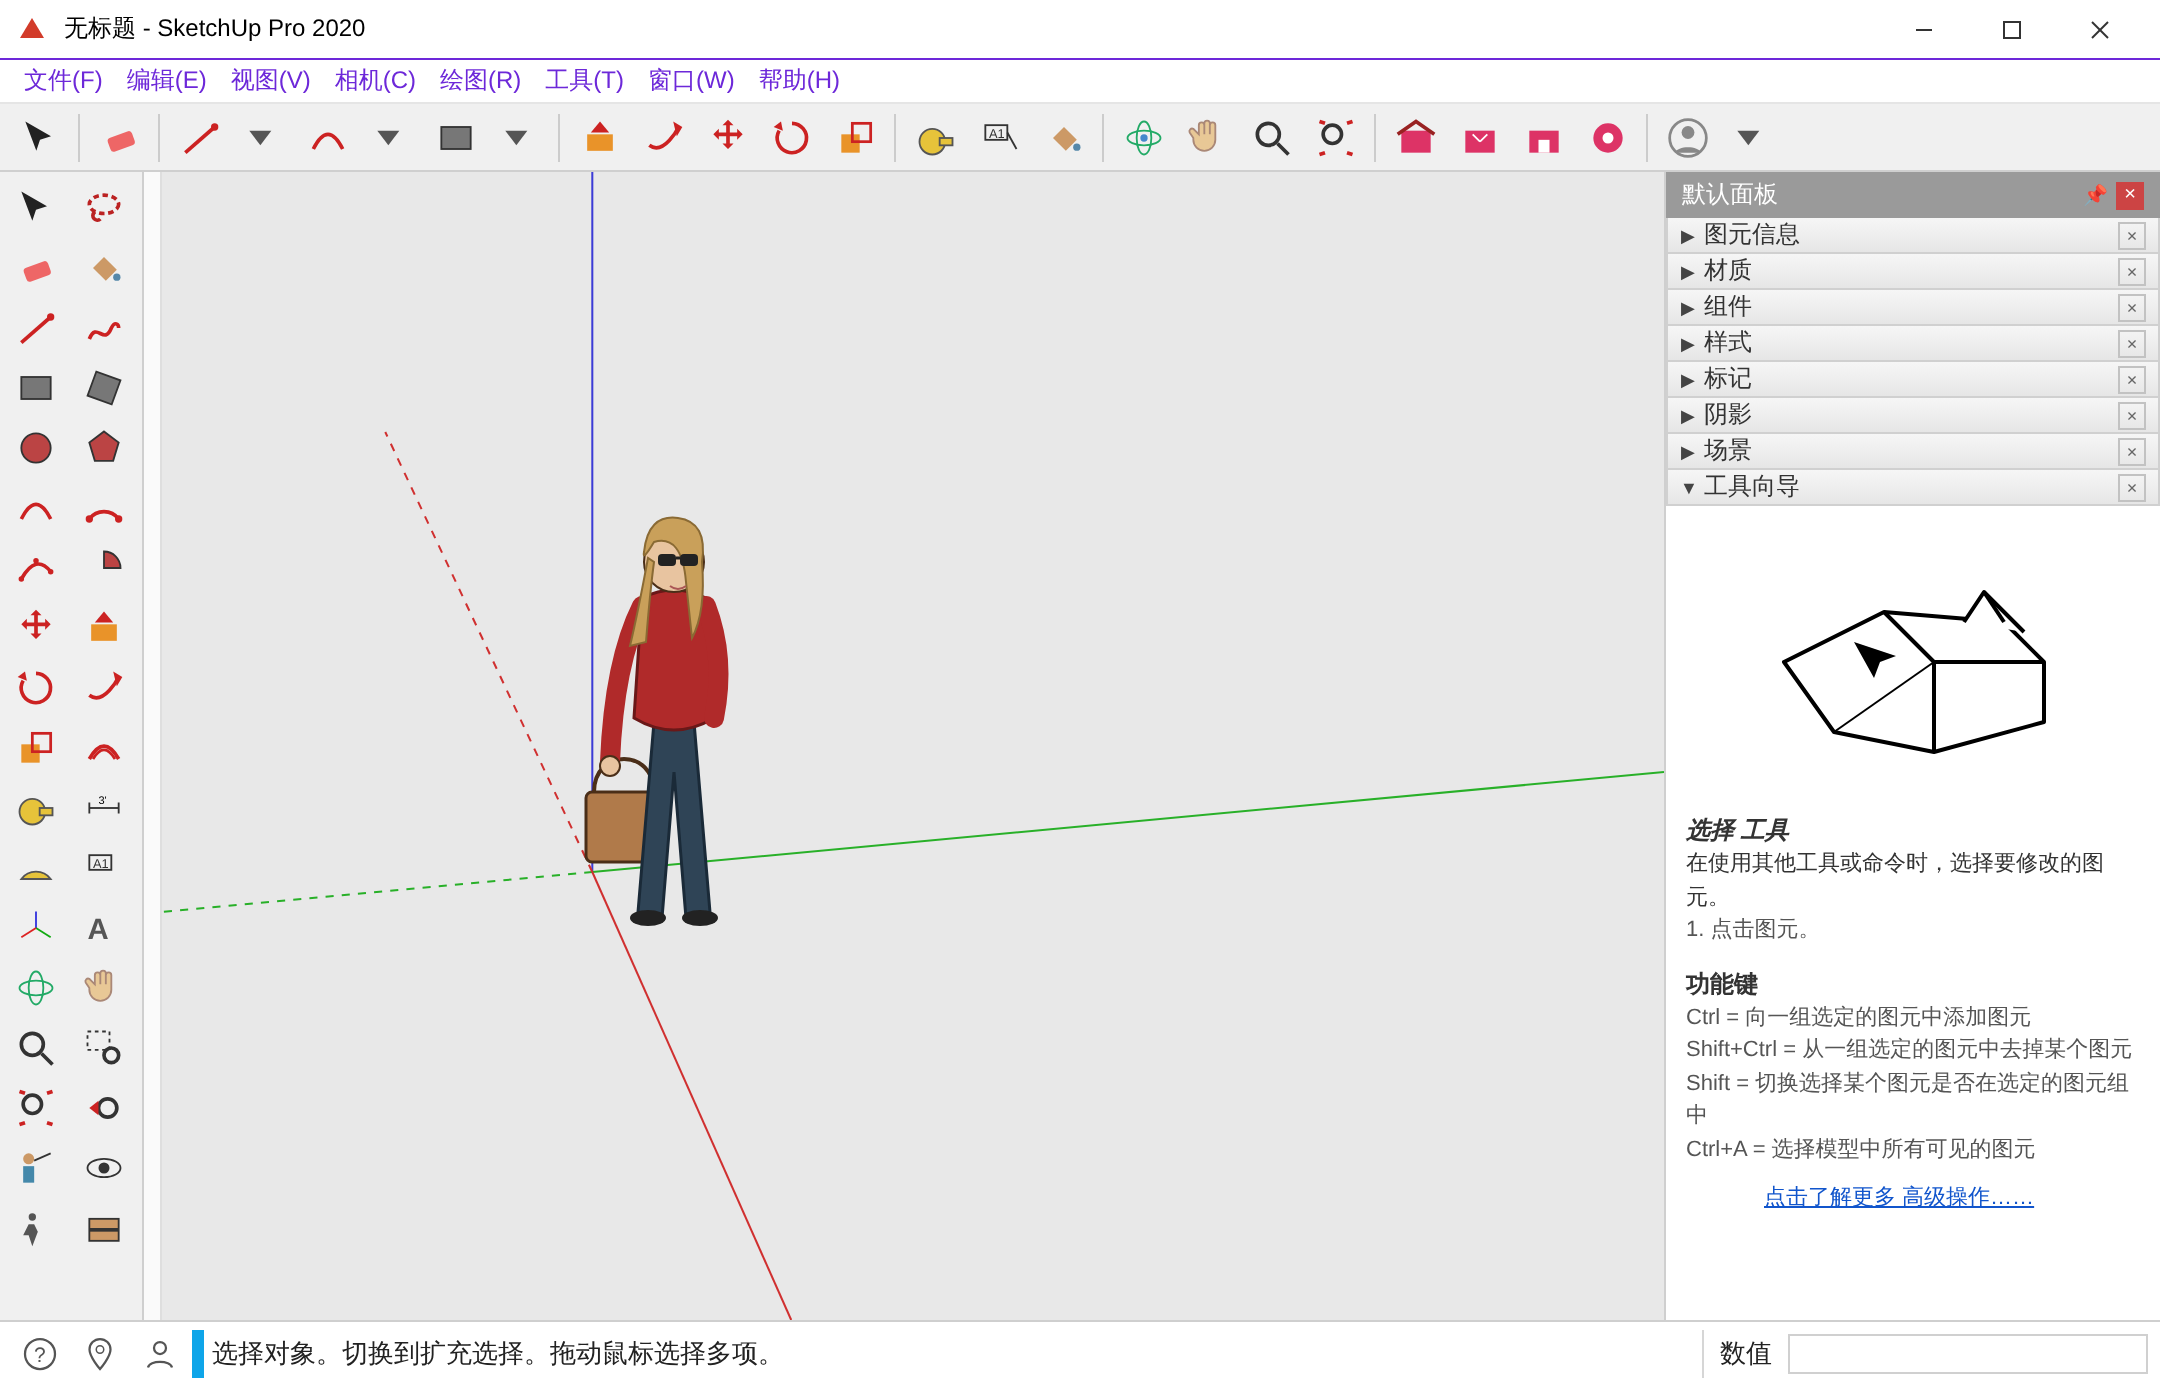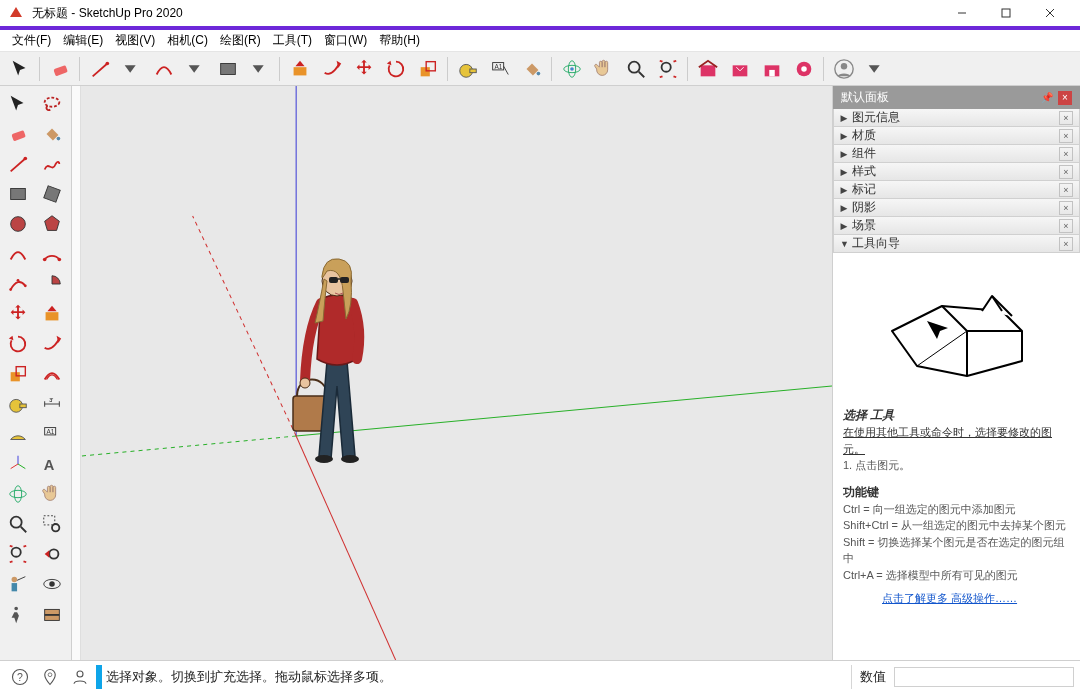--- a/index.html
+++ b/index.html
@@ -1,28 +1,28 @@
 <!DOCTYPE html>
 <html><head>
 <meta charset="utf-8">
 <style>
 * { margin: 0; padding: 0; box-sizing: border-box; font-family: "Microsoft YaHei", sans-serif; }
 body { width: 1080px; height: 693px; background: #f0f0f0; overflow: hidden; position: relative; }
 
 
-.titlebar { height: 30px; background: #fff; display: flex; align-items: center; padding: 0 8px; border-bottom: 4px solid #6d28d9; }
+.titlebar { height: 30px; background: #fff; display: flex; align-items: center; padding: 0 8px; border-bottom: 1px solid #6d28d9; }
 .titlebar .app-icon { width: 16px; height: 16px; margin-right: 8px; }
 .titlebar .title { font-size: 12px; flex: 1; }
 .win-controls { display: flex; gap: 0; }
 .win-controls .btn { width: 44px; height: 30px; display: flex; align-items: center; justify-content: center; font-size: 14px; color: #333; }
 .win-controls .btn svg { width: 10px; height: 10px; }
 
 
 .menubar { height: 22px; background: #fff; display: flex; padding: 0 6px; border-bottom: 1px solid #e5e5e5; }
-.menubar .item { font-size: 12px; padding: 2px 6px; color: #000000; cursor: default; }
+.menubar .item { font-size: 12px; padding: 2px 6px; color: #6d28d9; cursor: default; }
 
 
 .topbar { height: 34px; background: #f0f0f0; display: flex; align-items: center; padding: 2px 6px; gap: 4px; border-bottom: 1px solid #cfcfcf; }
 .tool { width: 28px; height: 28px; display: flex; align-items: center; justify-content: center; border: 1px solid transparent; border-radius: 2px; }
 .sep { width: 2px; height: 24px; border-left: 1px solid #ccc; margin: 0 1px; }
 
 
 .mainrow { height: 574px; display: flex; background: #f0f0f0; }
 
 .left-tray { width: 72px; background: #f0f0f0; border-right: 1px solid #cfcfcf; display: flex; flex-direction: column; overflow: hidden; }
@@ -36,21 +36,21 @@
 
 .right-tray { width: 247px; background: #7f1d1d; display: flex; flex-direction: column; }
 .tray-header { background: #9a9a9a; color: #fff; font-size: 12px; padding: 3px 8px; display: flex; align-items: center; justify-content: space-between; }
 .tray-header .hdr-icons { display: flex; gap: 4px; align-items: center; }
 .panel-row { display: flex; align-items: center; height: 18px; background: linear-gradient(#f6f6f6,#e6e6e6); border: 1px solid #d0d0d0; border-top: 0; font-size: 12px; color: #333; padding: 0 6px; }
 .panel-row .caret { width: 8px; text-align: center; margin-right: 4px; font-size: 9px; color: #444; }
 .panel-row .close { margin-left: auto; width: 14px; height: 14px; border: 1px solid #c2c2c2; font-size: 9px; display: flex; align-items: center; justify-content: center; color: #666; }
 .instructor { flex: 1; background: #fff; padding: 8px 10px; font-size: 12px; color: #333; overflow: hidden; }
 .instructor .illus { width: 100%; height: 140px; display: flex; align-items: center; justify-content: center; }
 .instructor h4 { font-size: 12px; font-weight: bold; font-style: italic; margin-top: 6px; }
-.instructor .sub { font-size: 11px; line-height: 1.5; text-decoration: underline; }
+.instructor .sub { font-size: 11px; line-height: 1.5; }
 .instructor .sect { font-size: 12px; font-weight: bold; margin-top: 10px; }
 .instructor .hint { font-size: 11px; color: #555; line-height: 1.5; }
 .instructor a.more { color: #1155cc; text-decoration: underline; font-size: 11px; display: inline-block; margin-top: 8px; margin-left: 39px; }
 
 
 .statusbar { height: 33px; background: #fff; border-top: 1px solid #cfcfcf; display: flex; align-items: center; padding: 0 6px; font-size: 13px; color: #222; }
 .statusbar .sicon { width: 28px; height: 24px; display: flex; align-items: center; justify-content: center; margin-right: 2px; }
 .statusbar .msg { flex: 1; padding-left: 4px; border-left: 6px solid #0ea5e9; height: 24px; display: flex; align-items: center; }
 .statusbar .vbox-label { padding: 0 8px; border-left: 1px solid #d6d6d6; height: 24px; display: flex; align-items: center; }
 .statusbar .vbox { width: 180px; height: 20px; border: 1px solid #d0d0d0; background: #fff; }

